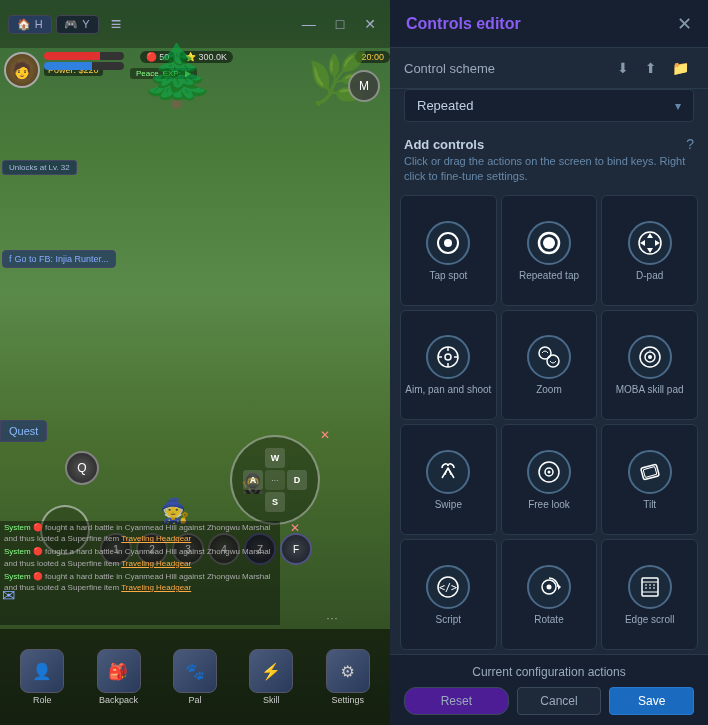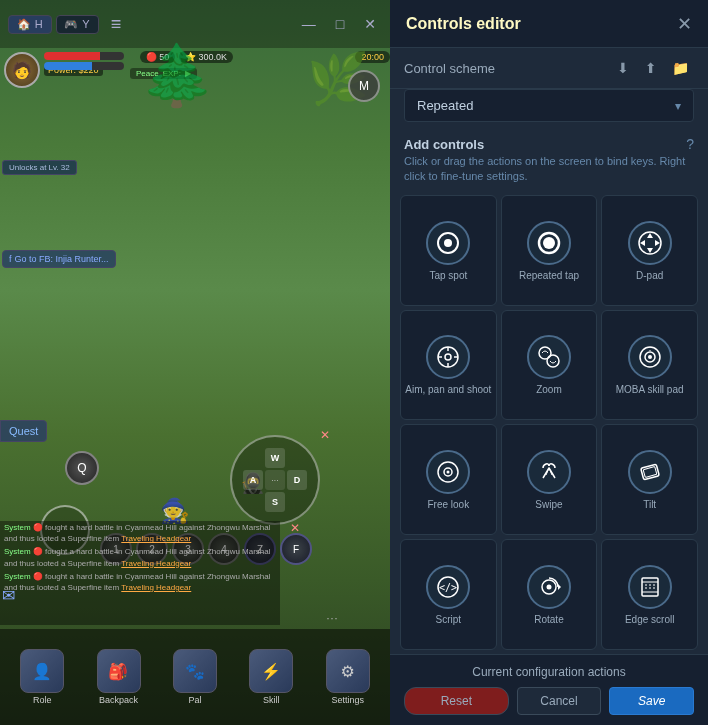--- a/index.html
+++ b/index.html
@@ -384,21 +384,21 @@
       background: #162030;
       padding: 12px 16px;
       display: flex;
       align-items: center;
       justify-content: space-between;
       border-bottom: 1px solid #2a3a4a;
       height: 48px;
     }
 
     .editor-title {
-      color: #fef9c3;
+      color: #8b5cf6;
       font-size: 16px;
       font-weight: 600;
     }
 
     .editor-close {
       color: #8899aa;
       font-size: 18px;
       cursor: pointer;
     }
 
@@ -537,21 +537,21 @@
     }
 
     .footer-buttons {
       display: flex;
       gap: 8px;
       justify-content: center;
     }
 
     .btn-reset {
       flex: 1;
-      background: #7f1d1d;
+      background: #4c1d95;
       border: 1px solid #3a4a5a;
       border-radius: 12px;
       color: #99aabb;
       font-size: 12px;
       padding: 6px 22px;
       cursor: pointer;
     }
 
     .btn-cancel {
       flex: 1;
@@ -566,21 +566,20 @@
 
     .btn-save {
       flex: 1;
       background: #1a6ac0;
       border: 1px solid #2a7ad0;
       border-radius: 4px;
       color: white;
       font-size: 12px;
       padding: 6px 12px;
       cursor: pointer;
-      font-style: italic;
     }
 
     
     .tree-deco {
       position: absolute;
       top: 40px;
       left: 140px;
       font-size: 60px;
       opacity: 0.6;
       pointer-events: none;
@@ -874,38 +873,38 @@
           <circle cx="14" cy="14" r="2" fill="white"></circle>
           <line x1="14" y1="4" x2="14" y2="9" stroke="white" stroke-width="1" stroke-dasharray="1,2"></line>
         </svg>
       </div>
       <span class="control-label">MOBA skill pad</span>
     </div>
 
     <div class="control-item">
       <div class="control-icon-wrap">
         <svg viewBox="0 0 28 28" fill="none">
-          <circle cx="14" cy="14" r="10" stroke="white" stroke-width="1.5" fill="none"></circle>
-          <circle cx="14" cy="14" r="4" stroke="white" stroke-width="1.5" fill="none"></circle>
-          <circle cx="14" cy="14" r="1.5" fill="white"></circle>
-        </svg>
-      </div>
-      <span class="control-label">Free look</span>
-    </div>
-
-    <div class="control-item">
-      <div class="control-icon-wrap">
-        <svg viewBox="0 0 28 28" fill="none">
           <path d="M8 20 L14 10 L20 20" stroke="white" stroke-width="1.5" fill="none" stroke-linejoin="round"></path>
           <path d="M11 17 L14 10 L17 17" stroke="white" stroke-width="1" fill="none"></path>
           <path d="M8 10 C 8 6, 14 4, 14 8" stroke="white" stroke-width="1.5" fill="none"></path>
           <path d="M20 10 C 20 6, 14 4, 14 8" stroke="white" stroke-width="1.5" fill="none"></path>
         </svg>
       </div>
       <span class="control-label">Swipe</span>
+    </div>
+
+    <div class="control-item">
+      <div class="control-icon-wrap">
+        <svg viewBox="0 0 28 28" fill="none">
+          <circle cx="14" cy="14" r="10" stroke="white" stroke-width="1.5" fill="none"></circle>
+          <circle cx="14" cy="14" r="4" stroke="white" stroke-width="1.5" fill="none"></circle>
+          <circle cx="14" cy="14" r="1.5" fill="white"></circle>
+        </svg>
+      </div>
+      <span class="control-label">Free look</span>
     </div>
 
     <div class="control-item">
       <div class="control-icon-wrap">
         <svg viewBox="0 0 28 28" fill="none">
           <rect x="6" y="8" width="16" height="12" rx="2" stroke="white" stroke-width="1.5" fill="none" transform="rotate(-15, 14, 14)"></rect>
           <rect x="8" y="10" width="12" height="8" rx="1" stroke="white" stroke-width="1" fill="none" transform="rotate(-15, 14, 14)"></rect>
         </svg>
       </div>
       <span class="control-label">Tilt</span>

